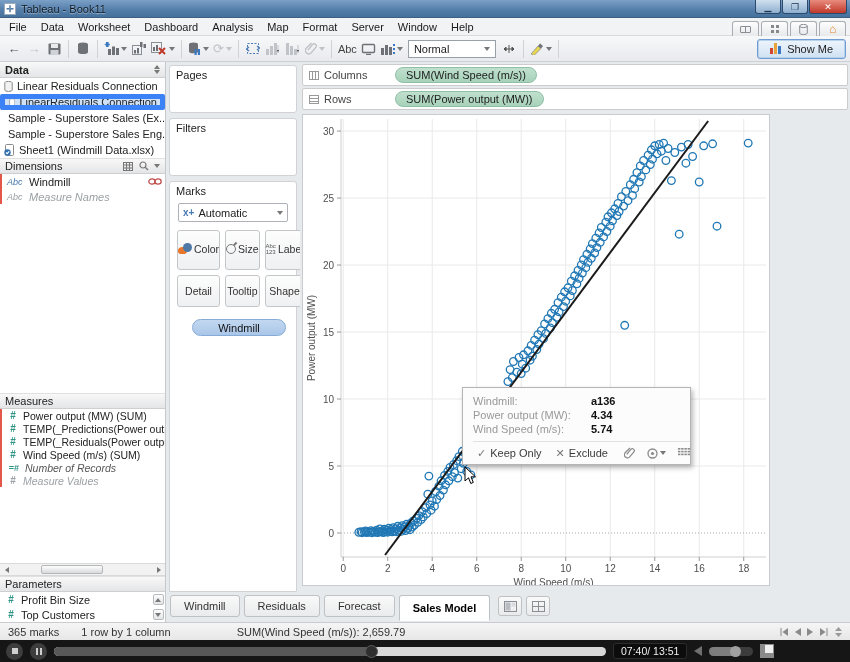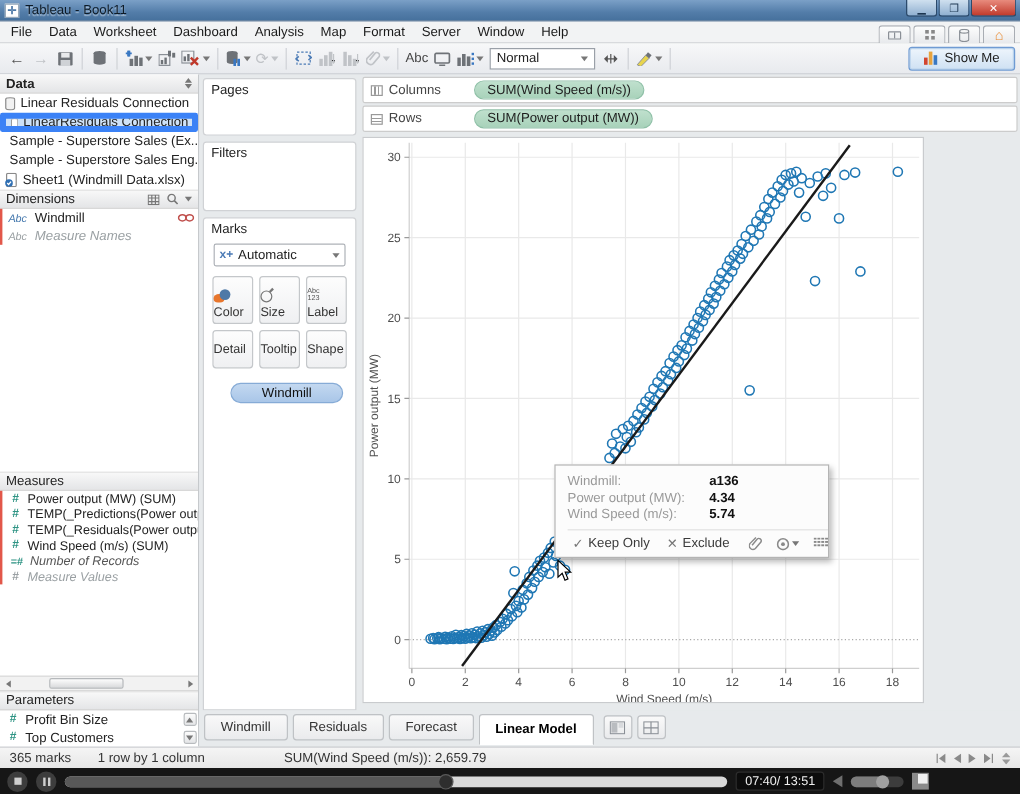--- a/index.html
+++ b/index.html
@@ -78,21 +78,21 @@
 .cardspane{width:134px;background:#e7eaec;padding:3px 3px 0 3px;display:flex;flex-direction:column}
 .card{background:#fff;border:1px solid #d0d2d5;border-radius:3px;margin-bottom:5px;padding:3px 6px;flex:none}
 .card .clabel{color:#222}
 .card.pages{height:48px}
 .card.filters{height:58px}
 .card.marks{flex:1;margin-bottom:0;border-radius:3px 3px 0 0}
 .mark-dd{margin:6px 2px 8px 2px;height:19px;background:#fff;border:1px solid #aeb2b8;border-radius:2px;display:flex;align-items:center;padding:0 4px;gap:4px}
 .mark-dd .xplus{color:#4a7ab5;font-weight:bold;font-size:10px}
 .mark-dd .lbl{flex:1}
 .mbgrid{display:grid;grid-template-columns:1fr 1fr 1fr;gap:5px;margin:0 1px}
-.mbtn{height:40px;border:1px solid #c4c7ca;border-radius:3px;background:linear-gradient(#fdfdfd,#eff0f2);display:flex;flex-direction:column;align-items:flex-start;justify-content:flex-end;padding-bottom:3px;gap:2px;font-size:10.5px;color:#333}
+.mbtn{height:40px;border:1px solid #c4c7ca;border-radius:3px;background:linear-gradient(#fdfdfd,#eff0f2);display:flex;align-items:center;justify-content:flex-end;padding-bottom:3px;gap:2px;font-size:10.5px;color:#333}
 .mbtn.txt{height:32px;justify-content:center;padding-bottom:0}
 .ico-color{position:relative;width:14px;height:11px}
 .ico-color .o{position:absolute;left:0;bottom:0;width:9px;height:7px;background:#e8762c;border-radius:50% 50% 40% 40%}
 .ico-color .b{position:absolute;right:0;top:0;width:9px;height:9px;background:#4e79a7;border-radius:50%}
 .ico-size{width:10px;height:10px;border:1.5px solid #777;border-radius:50%;position:relative}
 .ico-size::after{content:"";position:absolute;right:-2px;top:-2px;width:4px;height:1.5px;background:#777;transform:rotate(-45deg)}
 .ico-label{font-size:6px;line-height:6px;color:#555;text-align:center}
 .wm-pill{margin:12px 4px 0 16px;height:17px;background:linear-gradient(#c3d8f0,#a9c6e8);border:1px solid #86abd6;border-radius:9px;display:flex;align-items:center;justify-content:center;color:#111}
 
 .sheetarea{flex:1;display:flex;flex-direction:column;background:#e7eaec;padding:2px 2px 0 2px;overflow:hidden}
@@ -800,21 +800,21 @@
                 </svg>
             </div>
           </div>
         </div>
       </div>
 
       <div class="tabsrow">
         <div class="tab">Windmill</div>
         <div class="tab">Residuals</div>
         <div class="tab">Forecast</div>
-        <div class="tab active">Linear Model</div>
+        <div class="tab active">Sales Model</div>
         <div class="tab-ic gap">
           <svg class="tico" width="13" height="11" viewBox="0 0 13 11">
               <rect x="0.5" y="0.5" width="12" height="10" fill="none" stroke="#8a8f96"></rect>
               <rect x="1.5" y="1.5" width="5" height="8" fill="#b9bcc0"></rect>
               <rect x="7.5" y="1.5" width="4" height="4" fill="#d8dadd"></rect>
             </svg>
         </div>
         <div class="tab-ic">
           <svg class="tico" width="13" height="11" viewBox="0 0 13 11">
               <rect x="0.5" y="0.5" width="12" height="10" fill="none" stroke="#8a8f96"></rect>

